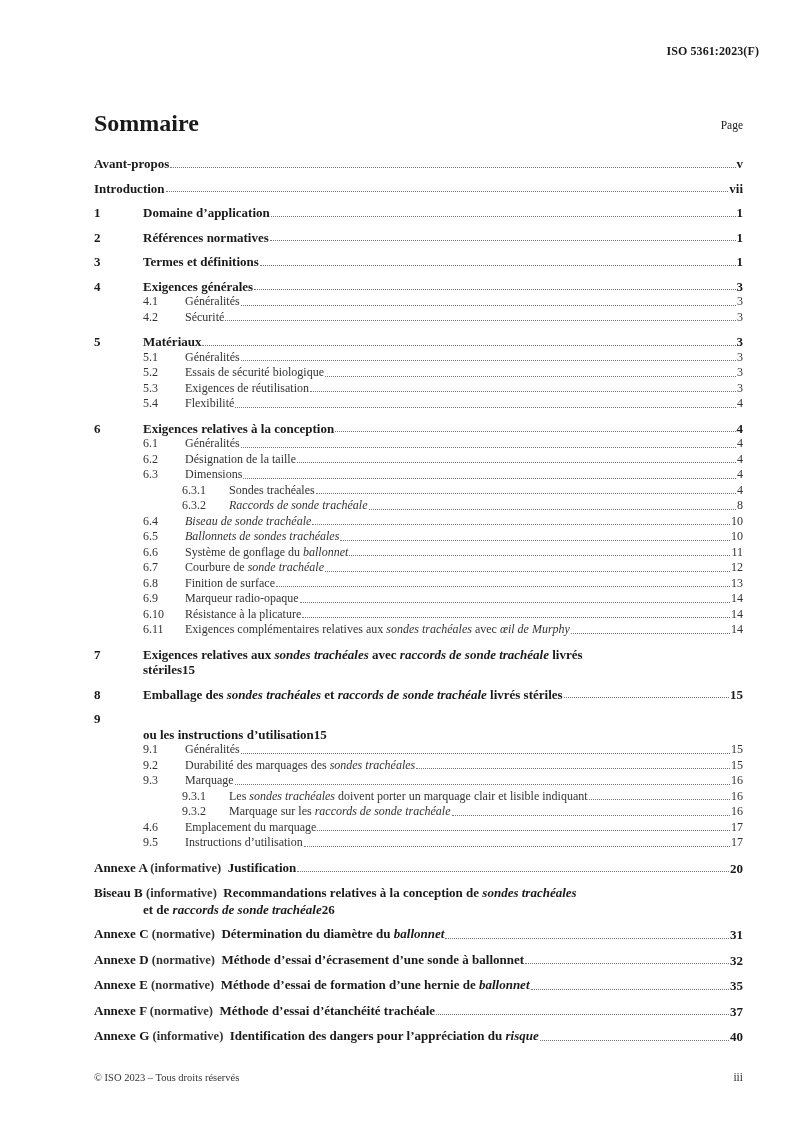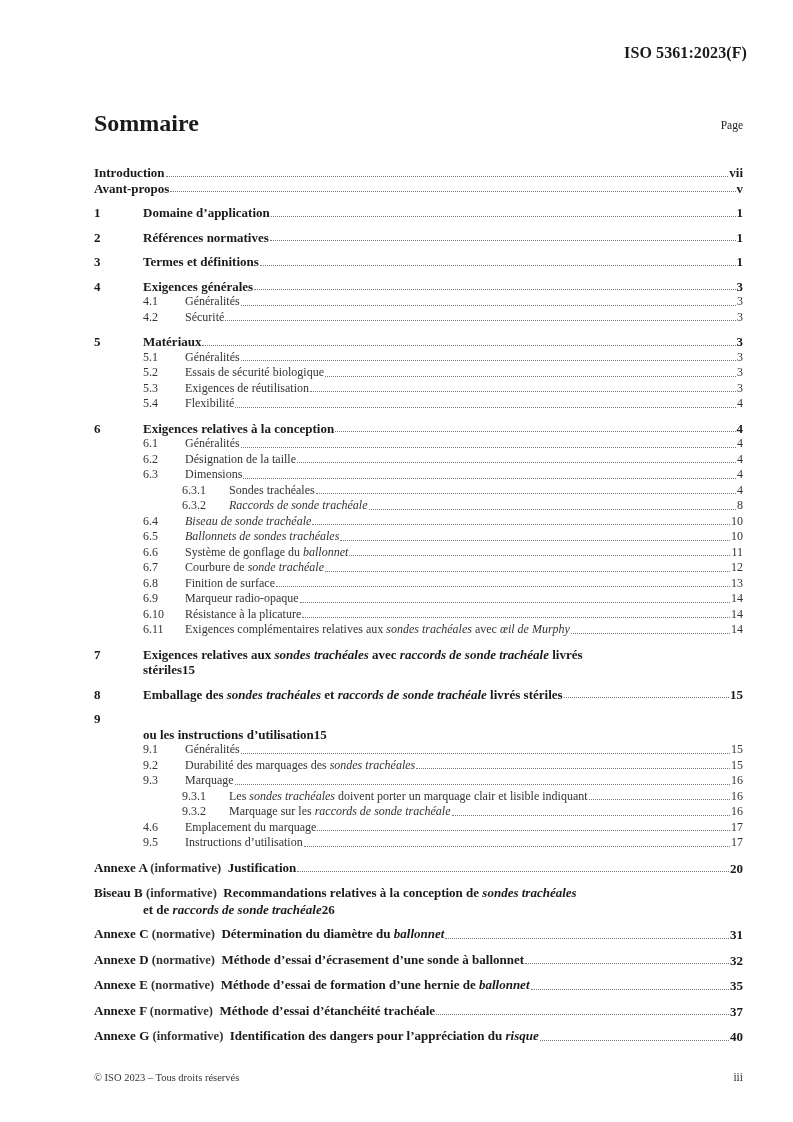--- a/index.html
+++ b/index.html
@@ -1,18 +1,18 @@
 <!DOCTYPE html>
 <html><head>
 <meta charset="utf-8">
 <style>
   html, body { margin: 0; padding: 0; background: #ffffff; }
   body { width: 793px; height: 1122px; position: relative; overflow: hidden;
          font-family: "DejaVu Serif", "Liberation Serif", serif; color: #1a1a1a; }
-  .doc-id { position: absolute; right: 46px; top: 44px; font-weight: bold; font-size: 16px;
+  .doc-id { position: absolute; right: 34px; top: 44px; font-weight: bold; font-size: 12px;
             font-family: "Liberation Serif", serif; letter-spacing: 0.1px; text-align: center; }
   .title { position: absolute; left: 94px; top: 110px; font-size: 24px; font-weight: bold;
            font-family: "Liberation Serif", serif; }
   .page-label { position: absolute; right: 50px; top: 119px; font-size: 11.5px;
                 font-family: "Liberation Serif", serif; text-align: center; }
   .toc { position: absolute; left: 94px; top: 156px; width: 649px;
          font-family: "Liberation Serif", serif; font-size: 12.5px; }
   .row { display: flex; align-items: flex-end; line-height: 15.5px; }
   .row .num { flex: 0 0 auto; }
   .row .txt { flex: 0 1 auto; }
@@ -41,30 +41,30 @@
 </style>
 </head>
 <body>
 
 <div class="doc-id">ISO 5361:2023(F)</div>
 <div class="title">Sommaire</div>
 <div class="page-label">Page</div>
 
 <div class="toc">
 
+  <div class="row plain">
+    <span class="txt">Avant-propos</span>
+    <span class="dots"></span>
+    <span class="pg">v</span>
+  </div>
+
   <div class="row plain gap">
     <span class="txt">Introduction</span>
     <span class="dots"></span>
     <span class="pg">vii</span>
-  </div>
-
-  <div class="row plain">
-    <span class="txt">Avant-propos</span>
-    <span class="dots"></span>
-    <span class="pg">v</span>
   </div>
 
   <div class="row lvl0 gap">
     <span class="num">1</span>
     <span class="txt">Domaine d’application</span>
     <span class="dots"></span>
     <span class="pg">1</span>
   </div>
 
   <div class="row lvl0 gap">

